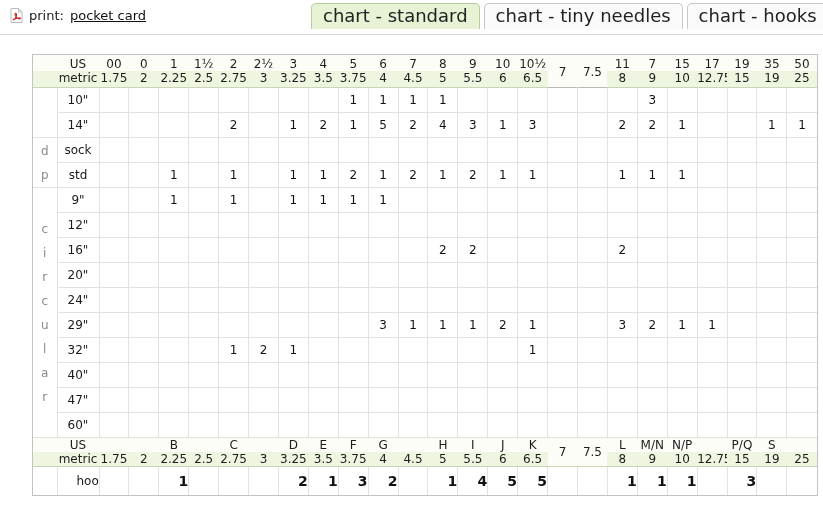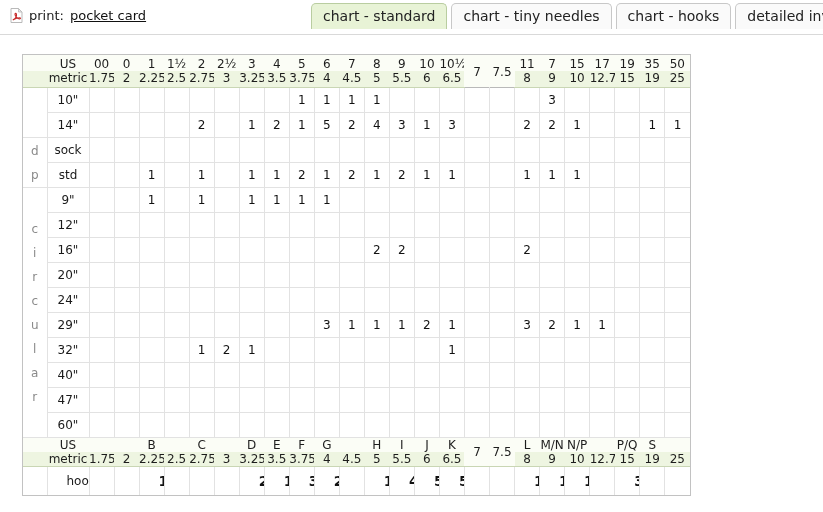--- a/index.html
+++ b/index.html
@@ -50,42 +50,42 @@
   
   .tabs {
     position: absolute;
     left: 311px;
     top: 3px;
     display: flex;
     gap: 4px;
     align-items: flex-end;
   }
   .tab {
-    font-size: 14px;
+    font-size: 18px;
     color: #222222;
     background: #fafafa;
     border: 1px solid #c8c8c8;
     border-bottom: none;
     border-radius: 5px 5px 0 0;
     padding: 5px 11px 6px 11px;
     line-height: 14px;
     cursor: pointer;
     white-space: nowrap;
   }
   .tab.active {
     background: #e8f3d6;
     border-color: #b9cda0;
   }
 
   
   .table-wrap {
     position: absolute;
-    left: 22px;
+    left: 32px;
     top: 54px;
-    width: 669px;
+    width: 786px;
     border: 1px solid #c2c2c2;
     background: #ffffff;
     box-sizing: border-box;
   }
   table.grid {
     border-collapse: collapse;
     width: 100%;
     table-layout: fixed;
     font-size: 12px;
     color: #1a1a1a;

